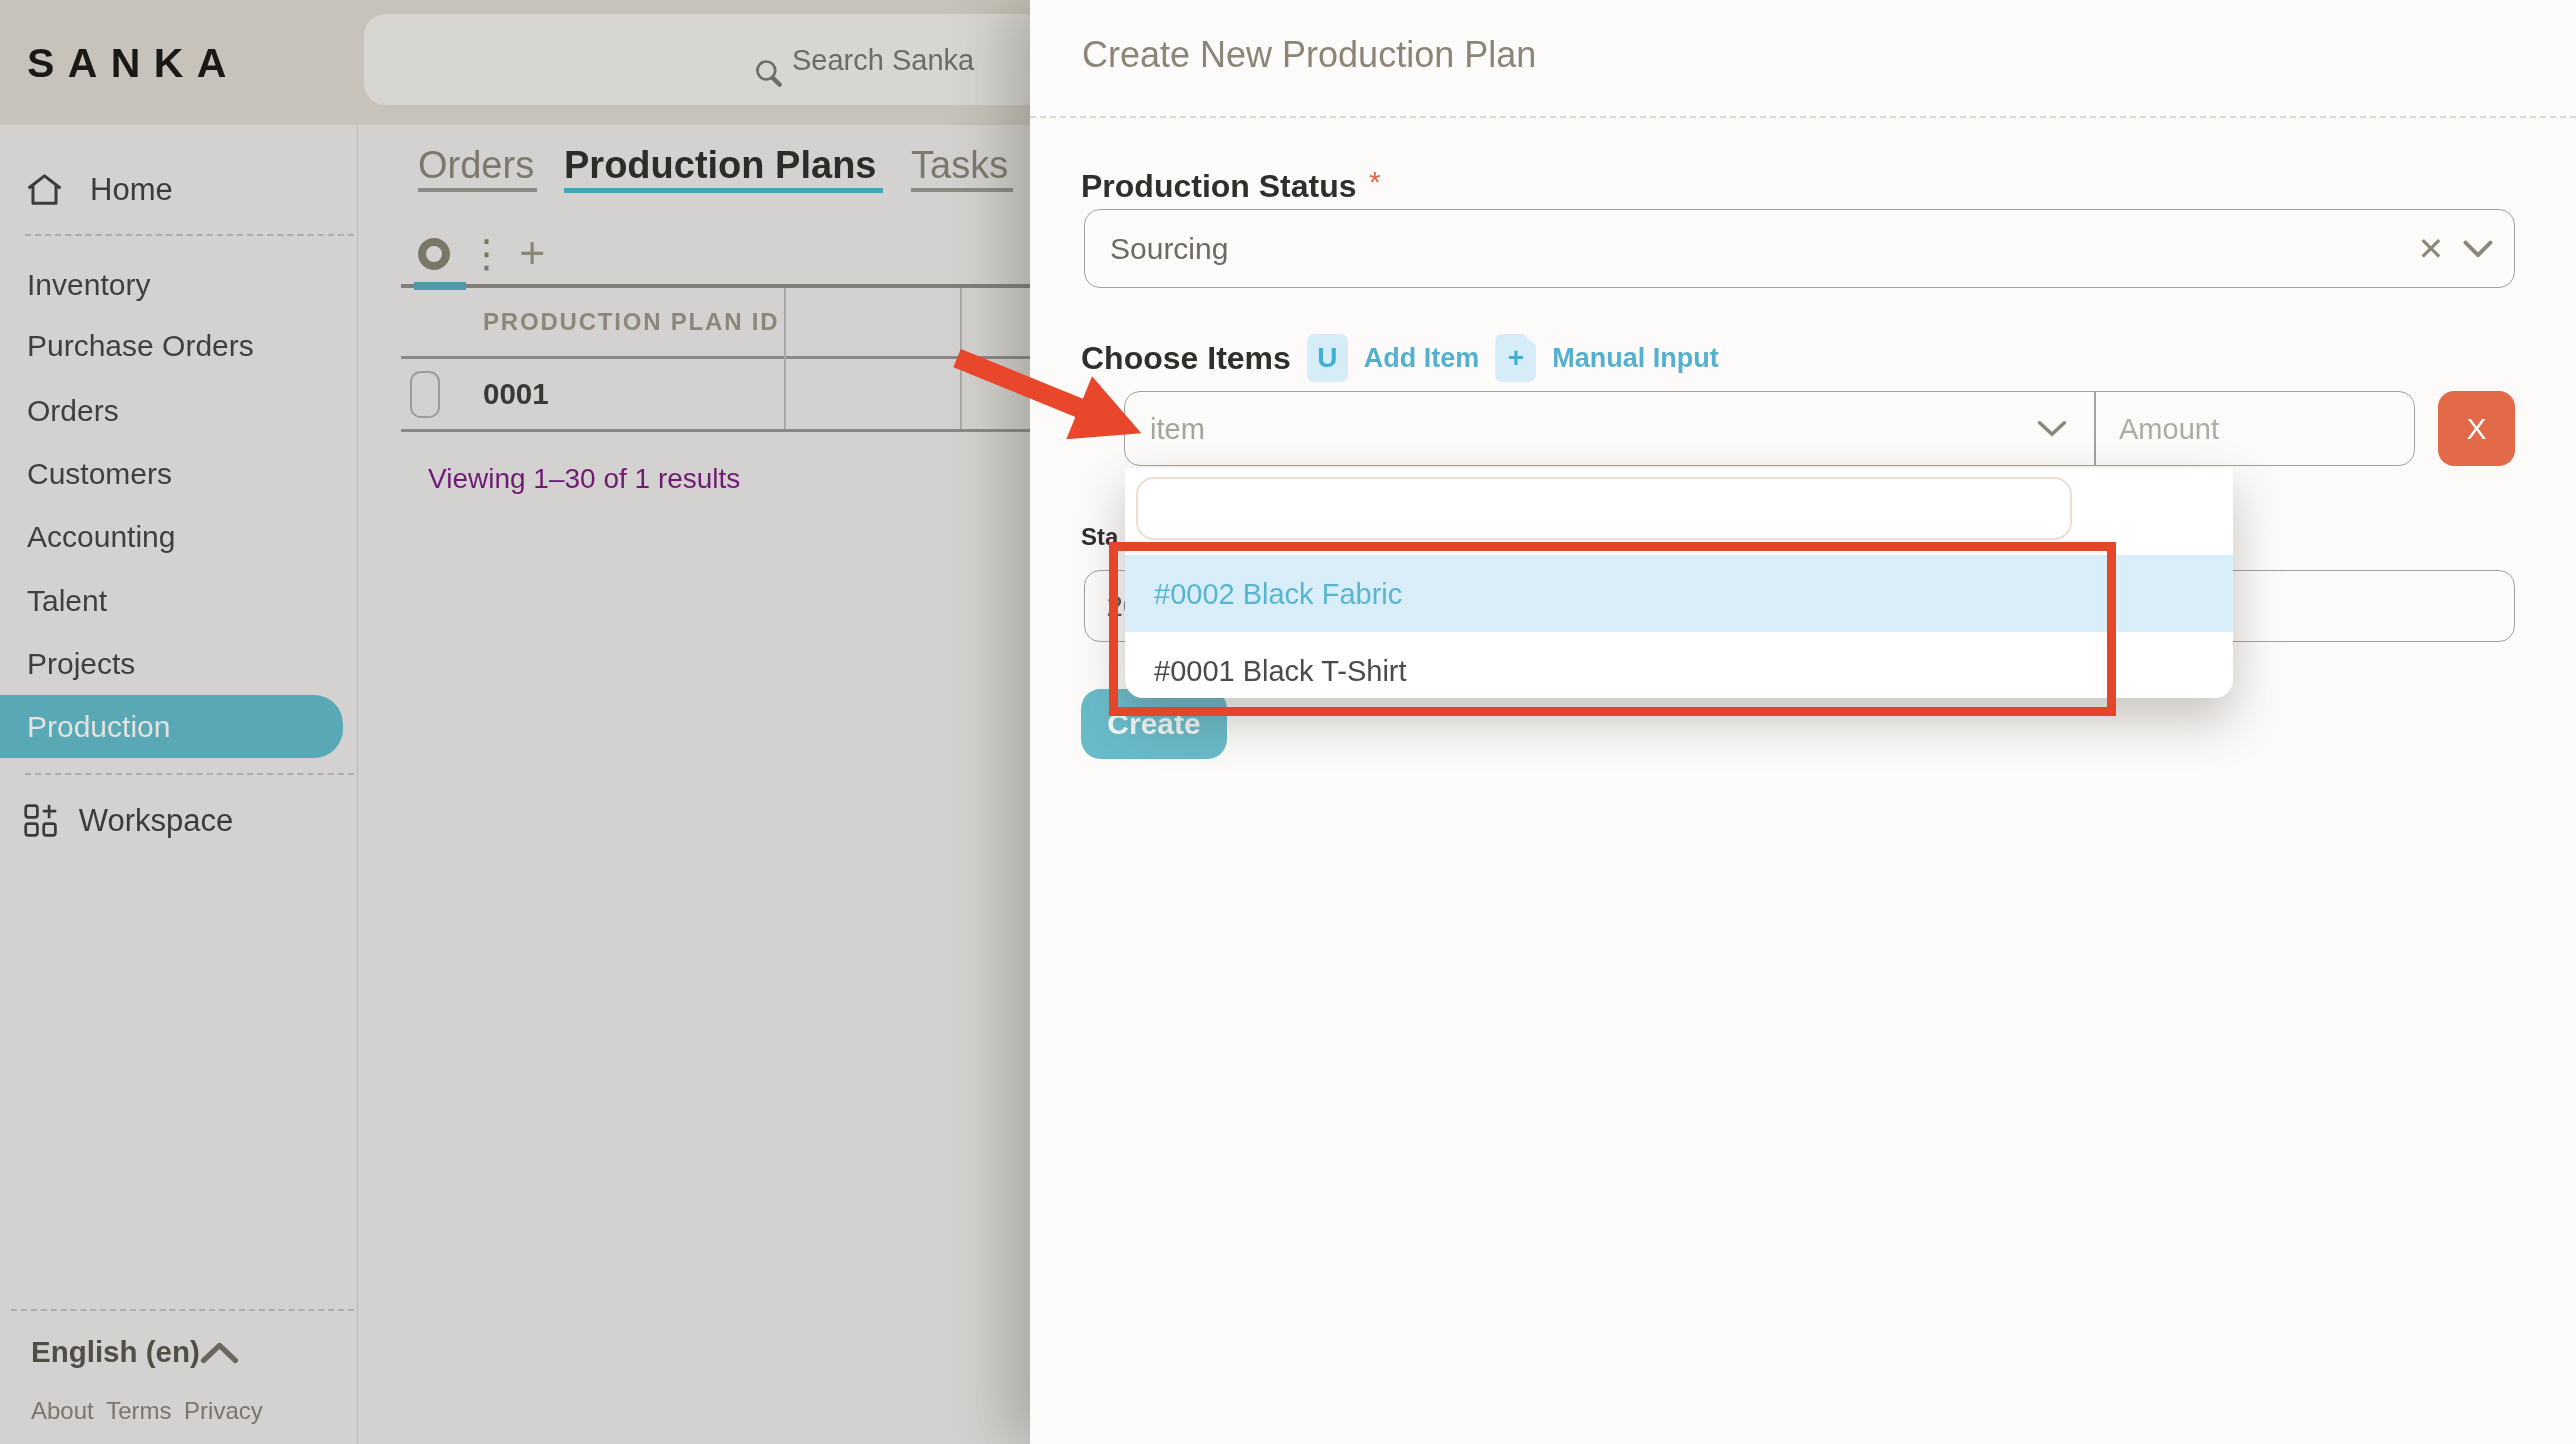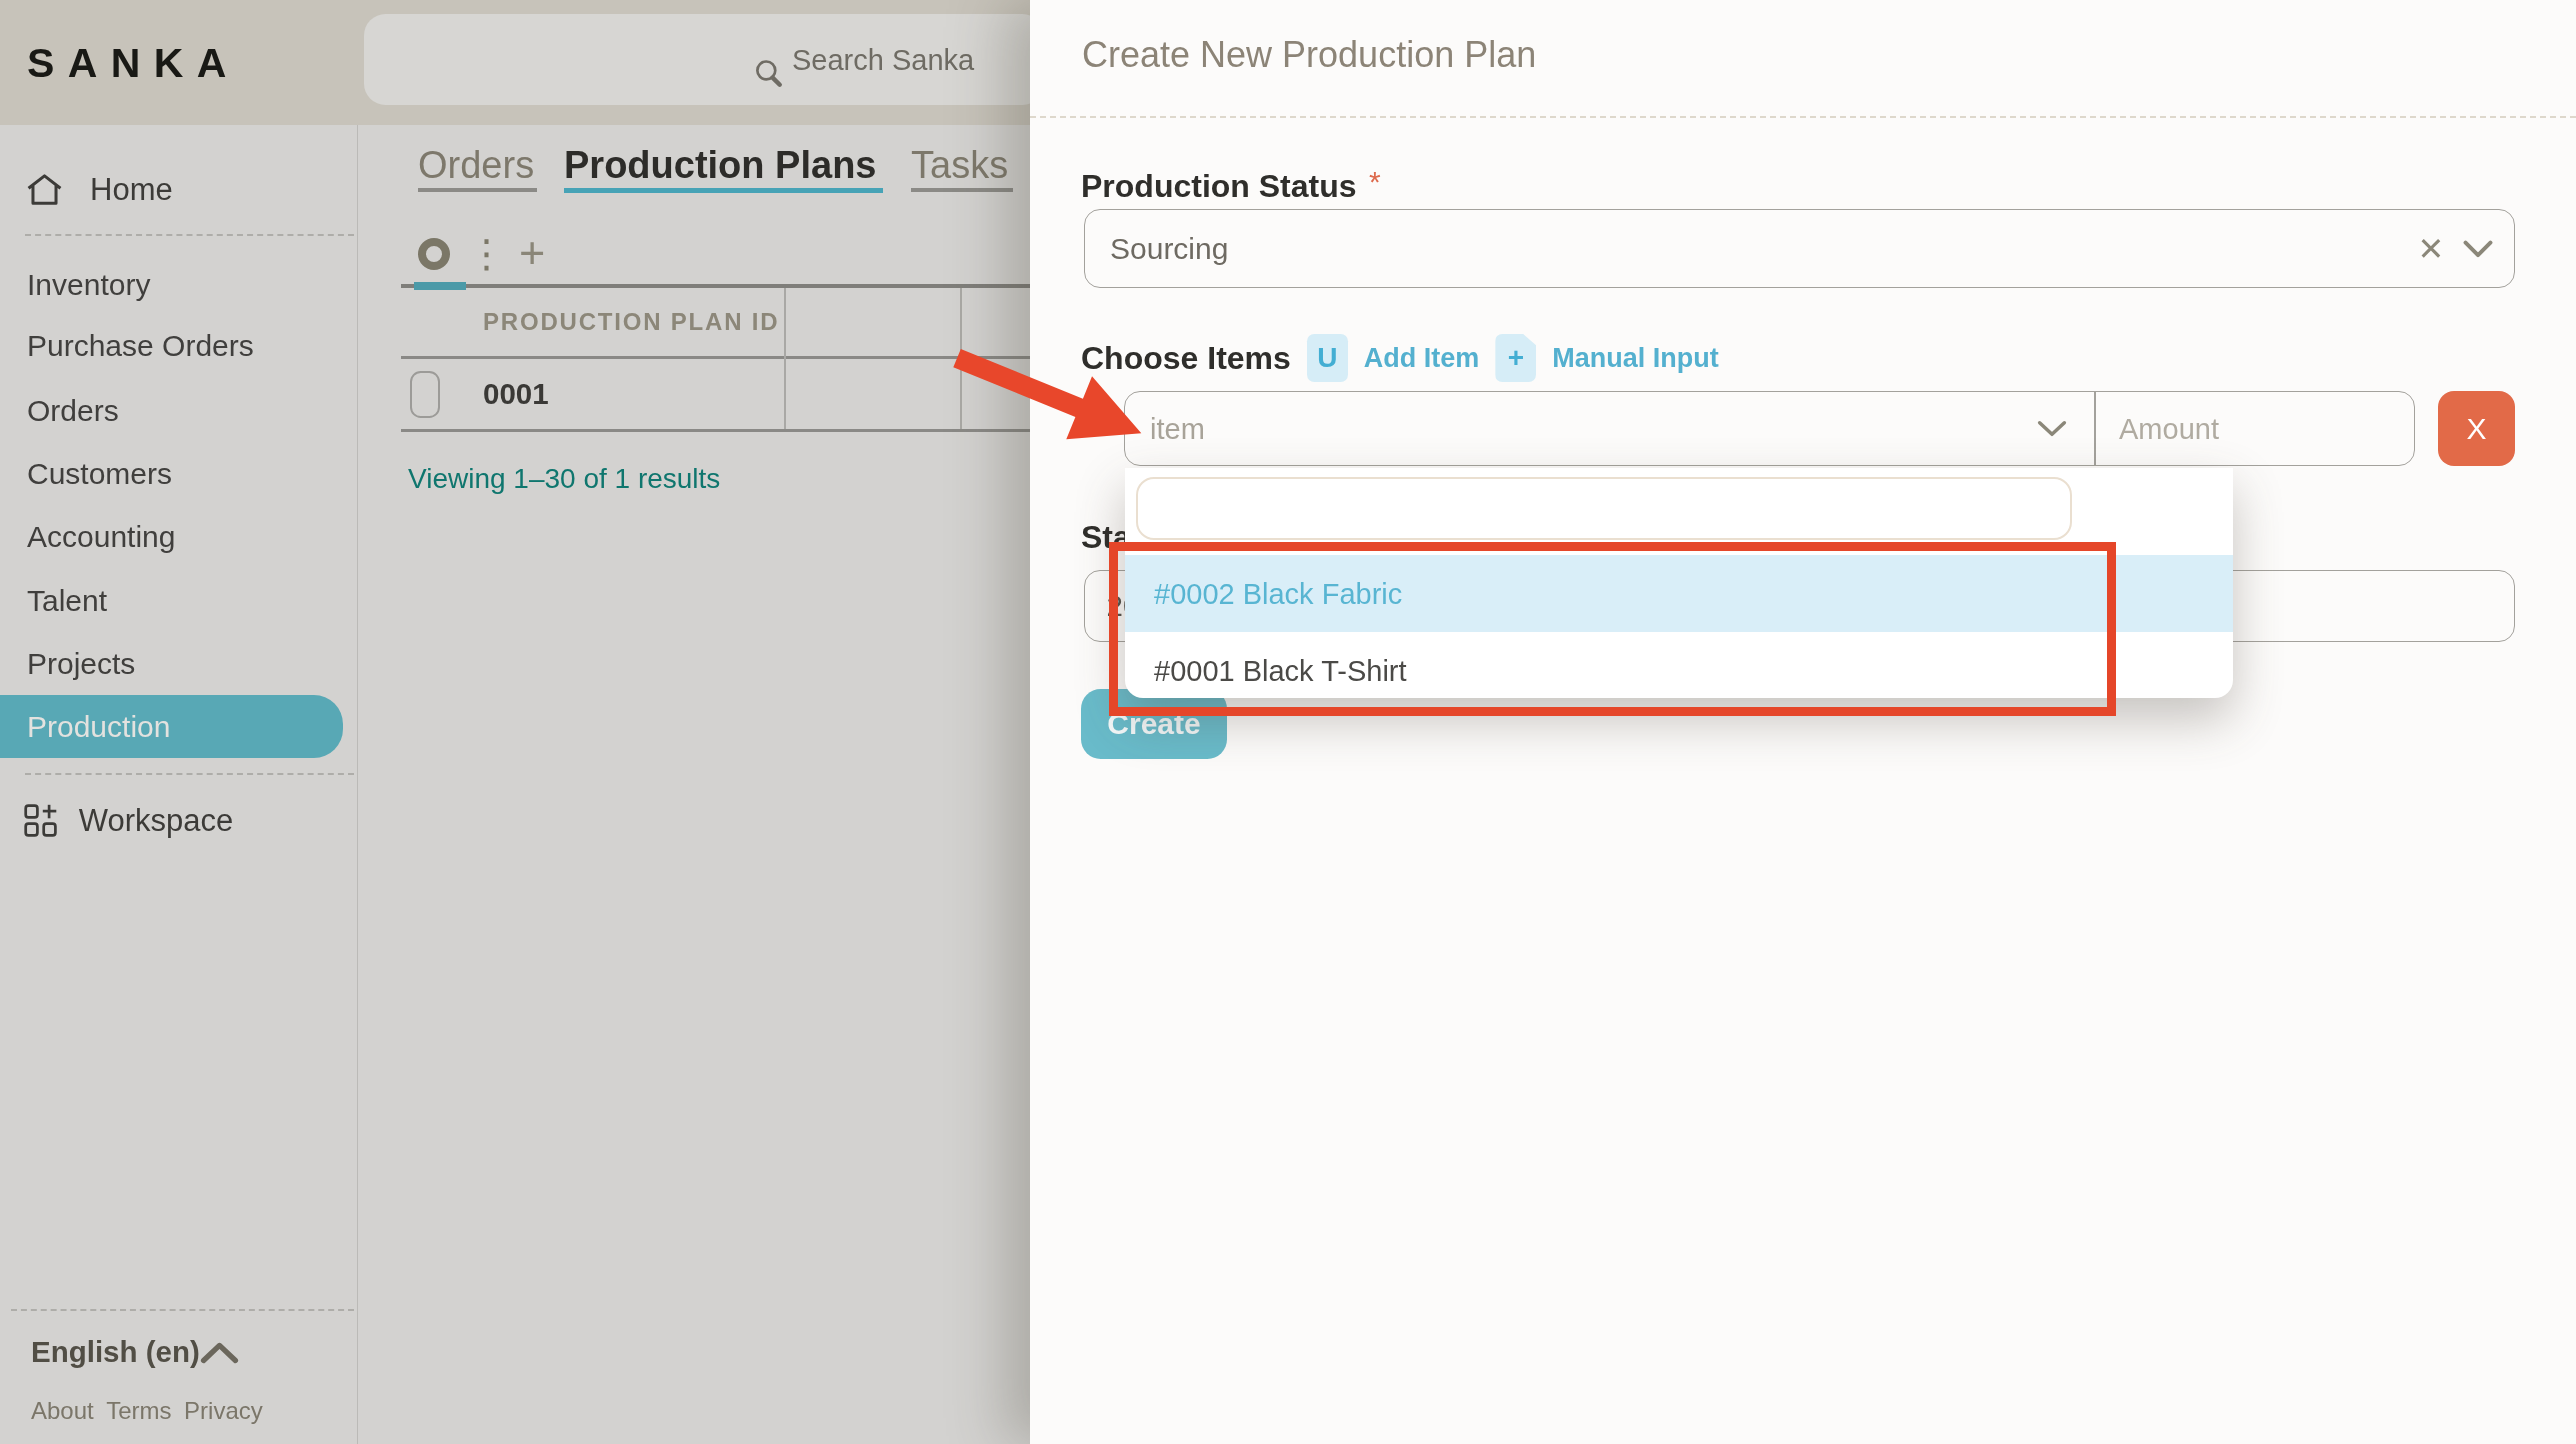--- a/index.html
+++ b/index.html
@@ -35,21 +35,21 @@
   .circle-ico { left: 418px; top: 238px; width: 32px; height: 32px; border: 8px solid #7b7767; border-radius: 50%; }
   .kebab { left: 467px; top: 253px; font-size: 39px; color: #7b7767; }
   .plus-view { left: 519px; top: 253px; font-size: 45px; font-weight: 300; color: #8a8678; }
   .rule-top { left: 401px; top: 284px; width: 630px; height: 3.6px; background: #7f7e7a; }
   .rule-teal { left: 414px; top: 282px; width: 52px; height: 8px; background: #4b9aa8; }
   .th { left: 483px; top: 322px; font-size: 24px; font-weight: 700; letter-spacing: 1.8px; color: #8c8779; }
   .rule-h { left: 401px; height: 2.7px; background: #8a8986; }
   .vline { top: 288px; width: 1.8px; height: 141px; background: #a9a8a5; }
   .checkbox { left: 410px; top: 371px; width: 30px; height: 47px; border: 2.7px solid #9c9b98; border-radius: 10.7px; }
   .cell-id { left: 483px; top: 394px; font-size: 29.5px; font-weight: 700; color: #3a3936; }
-  .viewing { left: 408px; top: 479px; font-size: 28px; color: #0f766e; }
+  .viewing { left: 428px; top: 479px; font-size: 28px; color: #701a75; }
 
   
   .panel { left: 1030px; top: 0; width: 1546px; height: 1445px; background: #fcfbfa;
            box-shadow: -25px 0 54px rgba(70,63,52,0.28); }
   .panel-title { left: 52px; top: 55px; font-size: 36px; color: #8c8477; }
   .panel-divider { left: 0; top: 116px; width: 1546px; border-top: 2.7px dashed #ded8cc; }
   .field-label { font-size: 32px; font-weight: 700; color: #2f2e2b; }
   .req { color: #dd6a4d; font-size: 30px; margin-left: 12.5px; vertical-align: 5.4px; }
   .status-select { left: 54px; top: 209px; width: 1431px; height: 79px; border: 1.8px solid #a3a19c; border-radius: 16px; background: #fcfbfa; }
   .status-value { position: absolute; left: 25px; top: 50%; transform: translateY(-50%); font-size: 30px; color: #6e6a62; }
@@ -66,21 +66,21 @@
                 display: flex; z-index: 3; }
   .item-sel { flex: 1; position: relative; }
   .item-ph { position: absolute; left: 25px; top: 50%; transform: translateY(-50%); font-size: 29px; color: #a8a399; }
   .item-chev { position: absolute; right: 27px; top: 50%; transform: translateY(-50%); }
   .group-div { width: 1.8px; background: #a3a19c; }
   .amount-box { width: 318px; position: relative; }
   .amount-ph { position: absolute; left: 23px; top: 50%; transform: translateY(-50%); font-size: 29px; color: #b0aba1; }
   .xbtn { left: 1408px; top: 391px; width: 77px; height: 75px; background: #e26a48; border-radius: 16px; color: #fff;
           font-size: 30px; display: flex; align-items: center; justify-content: center; z-index: 3; }
 
-  .sta-label { left: 51px; top: 537px; font-size: 32px; font-weight: 700; color: #2f2e2b; z-index: 1; }
+  .sta-label { left: 51px; top: 537px; font-size: 24px; font-weight: 700; color: #2f2e2b; z-index: 1; }
   .start-input { left: 54px; top: 570px; width: 1431px; height: 72px; border: 1.8px solid #a3a19c; border-radius: 16px; background: #fcfbfa; z-index: 1; }
   .start-val { position: absolute; left: 21.5px; top: 50%; transform: translateY(-50%); font-size: 29.5px; color: #55524b; }
 
   .create-btn { left: 51px; top: 689px; width: 146px; height: 70px; background: #69bbca; border-radius: 19.7px; color: #f4f8f9;
                 font-size: 30px; font-weight: 700; display: flex; align-items: center; justify-content: center; z-index: 1; }
 
   .dropdown { left: 95px; top: 468px; width: 1108px; height: 230px; background: #ffffff; border-radius: 0 0 18px 18px;
               box-shadow: 0 21.5px 49px rgba(75,66,55,0.30); z-index: 5; }
   .dd-search { position: absolute; left: 10.7px; top: 9px; width: 936px; height: 63px; background: #fff;
                border: 2.7px solid #eadfd0; border-radius: 18px; }

